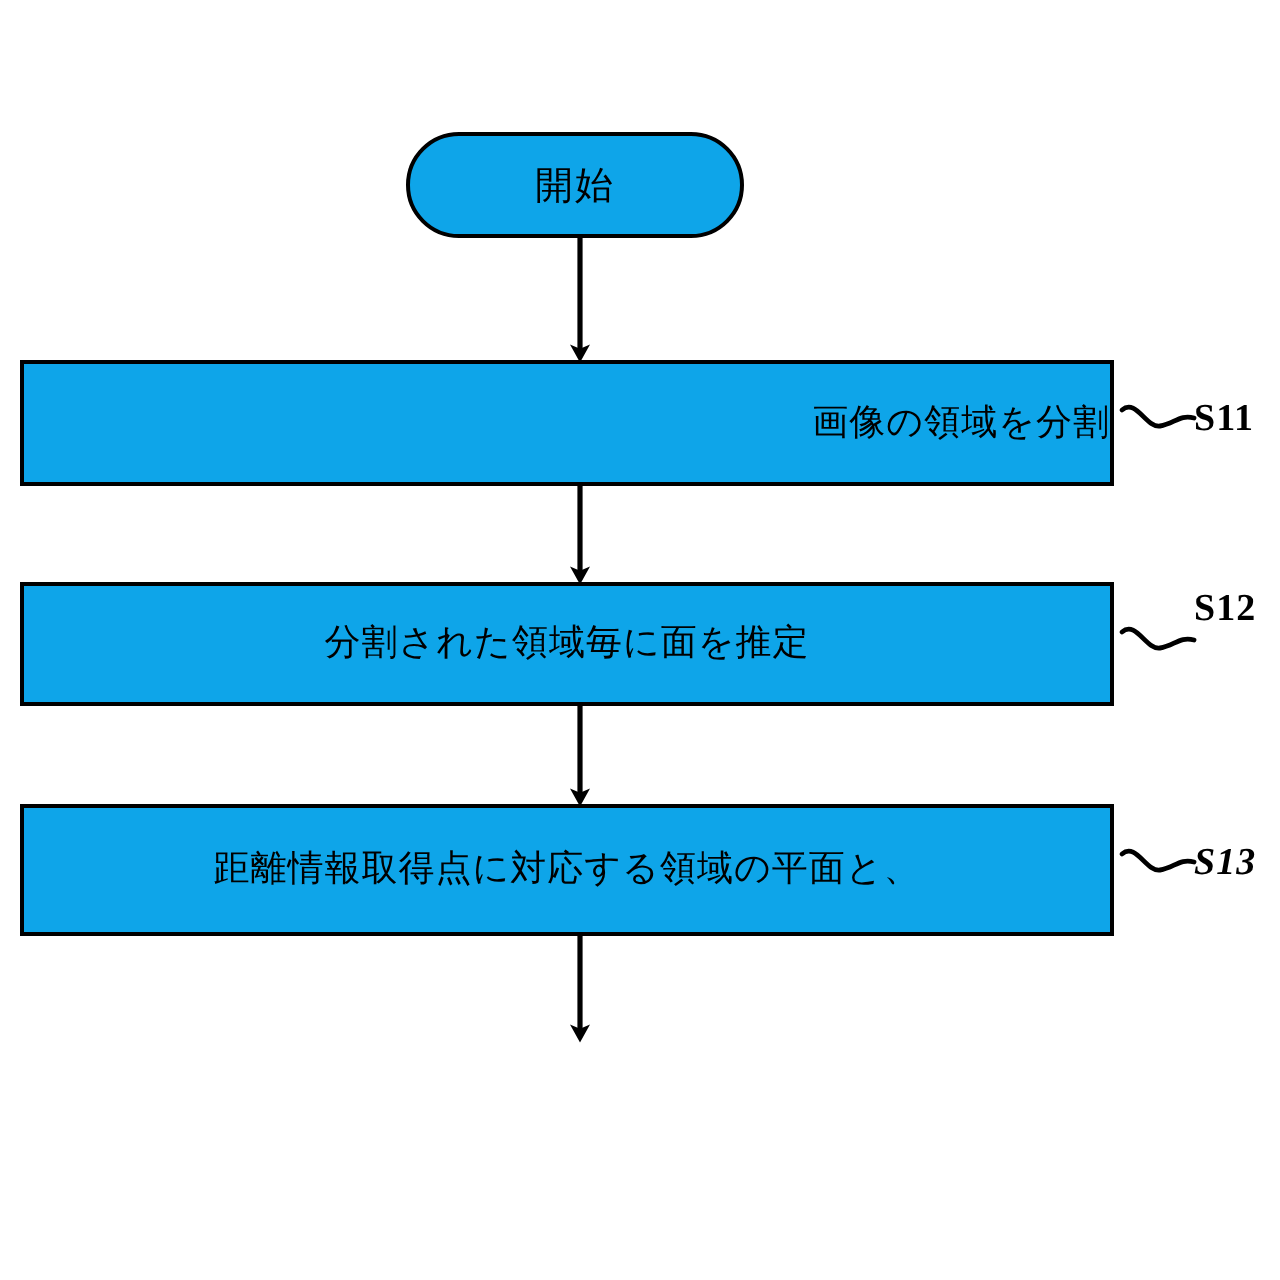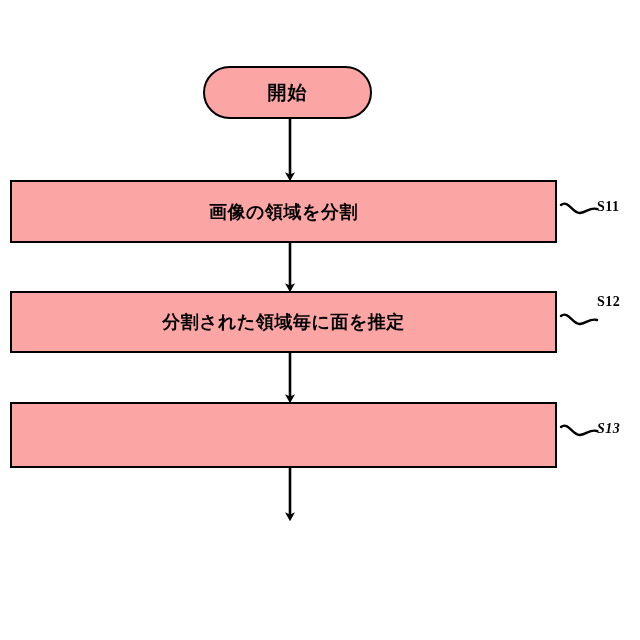--- a/index.html
+++ b/index.html
@@ -22,22 +22,21 @@
     height: 640px;
   }
   .node {
     position: absolute;
     box-sizing: border-box;
     display: flex;
     align-items: center;
     justify-content: center;
     text-align: center;
     color: #000000;
-    background: #fca5a5;
-    font-weight: bold;
+    background: #0ea5e9;
   }
   .terminator {
     border: 2.5px solid #000000;
     border-radius: 28px;
     font-size: 19px;
     letter-spacing: 1px;
   }
   .process {
     border: 2.5px solid #000000;
     font-size: 18px;
@@ -46,37 +45,37 @@
   }
   .process .lines {
     display: block;
   }
   .process .line {
     display: block;
     white-space: nowrap;
   }
   .step-label {
     position: absolute;
-    font-size: 14px;
+    font-size: 19px;
     font-weight: 600;
     color: #000000;
     letter-spacing: 0.5px;
     font-family: "Liberation Serif", "DejaVu Serif", serif;
   }
   .connector-svg {
     position: absolute;
     left: 0;
     top: 0;
     width: 640px;
     height: 640px;
     pointer-events: none;
   }
   #start-node { left: 203px; top: 66px; width: 169px; height: 53px; }
   #end-node   { left: 203px; top: 520px; width: 169px; height: 53px; }
-  #box-s11 { left: 10px; top: 180px; width: 547px; height: 63px; }
+  #box-s11 { left: 10px; top: 180px; width: 547px; height: 63px; justify-content: flex-end; }
   #box-s12 { left: 10px; top: 291px; width: 547px; height: 62px; }
   #box-s13 { left: 10px; top: 402px; width: 547px; height: 66px; }
   #label-s11 { left: 597px; top: 199px; }
   #label-s12 { left: 597px; top: 294px; }
   #label-s13 { left: 597px; top: 421px; font-style: italic; }
 </style>
 </head>
 <body>
 
 <div id="flow-root">
@@ -118,19 +117,20 @@
   <div id="box-s12" class="node process">
     <span class="lines">
       <span class="line">分割された領域毎に面を推定</span>
     </span>
   </div>
 
   <div id="label-s12" class="step-label">S12</div>
 
   <div id="box-s13" class="node process">
     <span class="lines">
+      <span class="line">距離情報取得点に対応する領域の平面と、</span>
     </span>
   </div>
 
   <div id="label-s13" class="step-label">S13</div>
 
 
 </div>
 
 </body></html>

